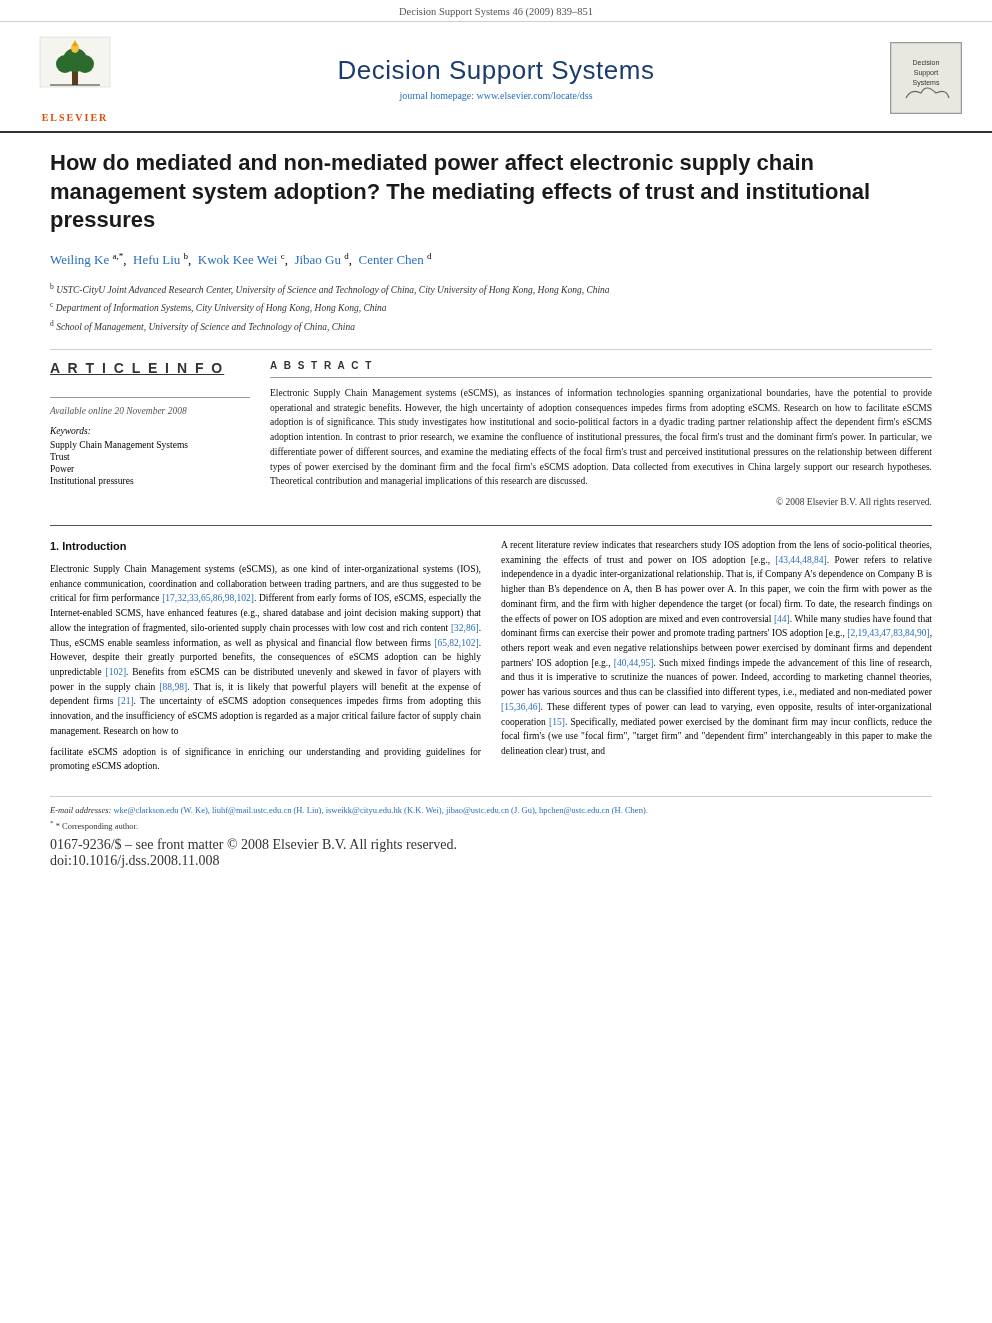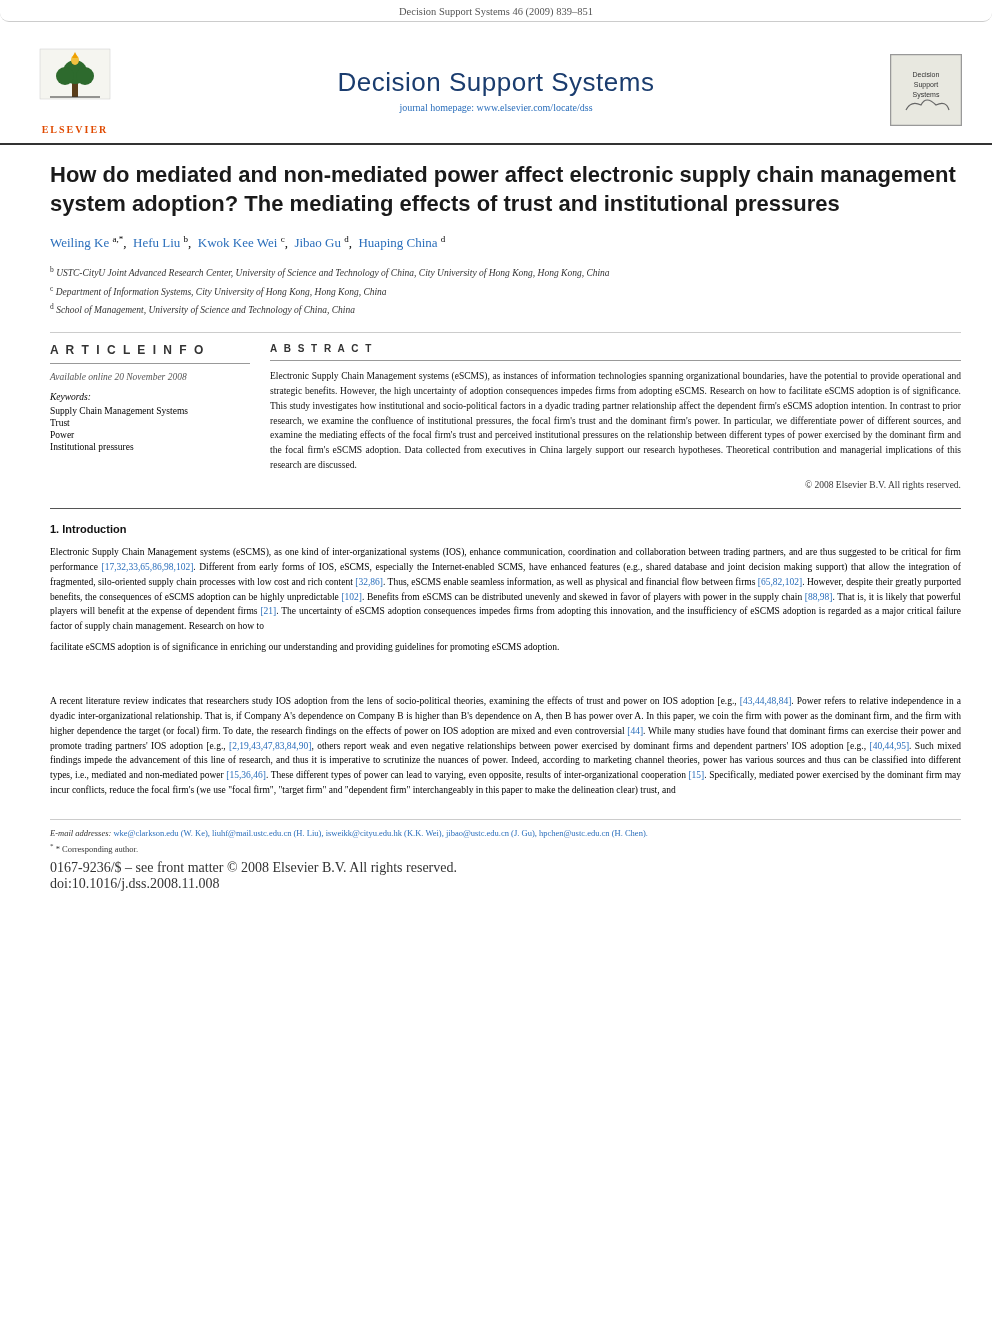--- a/index.html
+++ b/index.html
@@ -16,22 +16,21 @@
       background: #fff;
       padding: 0;
     }
     
     .top-bar {
       text-align: center;
       font-size: 10.5px;
       color: #555;
       padding: 6px 0 4px 0;
       border-bottom: 1px solid #ccc;
-      margin-bottom: 12px;
-      border-radius: 9px;
+      margin-bottom: 0;
     }
     
     .journal-header {
       display: flex;
       align-items: center;
       justify-content: space-between;
       padding: 10px 30px 8px 30px;
       border-bottom: 2px solid #333;
     }
     .journal-logo-left {
@@ -86,21 +85,21 @@
       display: flex;
       align-items: center;
       justify-content: center;
       font-size: 7px;
       color: #333;
       text-align: center;
       background: #f5f5f0;
     }
     
     .main-content {
-      padding: 16px 31px 20px 50px;
+      padding: 16px 60px 20px 50px;
     }
     
     .article-title {
       font-size: 22px;
       font-weight: bold;
       line-height: 1.3;
       color: #1a1a1a;
       margin-bottom: 14px;
       font-family: Arial, sans-serif;
     }
@@ -140,27 +139,28 @@
       display: flex;
       gap: 20px;
       margin-bottom: 18px;
     }
     .article-info-col {
       width: 200px;
       min-width: 200px;
       font-size: 10px;
     }
     .article-info-col .section-label {
-      font-size: 12px;
+      font-size: 14px;
       font-weight: bold;
       letter-spacing: 2px;
       text-transform: uppercase;
       color: #333;
-      margin-bottom: 6px;
-      font-family: Arial, sans-serif;
+      margin-bottom: 21px;
+      font-family: Arial, sans-serif;
+      text-decoration: underline;
     }
     .article-info-col .info-divider {
       border: none;
       border-top: 1px solid #999;
       margin: 4px 0 8px 0;
     }
     .article-info-col .available-date {
       font-size: 9.5px;
       color: #555;
       margin-bottom: 10px;
@@ -205,22 +205,21 @@
       margin-top: 8px;
     }
     
     .body-divider {
       border: none;
       border-top: 1.5px solid #555;
       margin: 0 0 12px 0;
     }
     .body-two-col {
       display: flex;
-      gap: 34px;
-      flex-direction: column;
+      gap: 20px;
     }
     .body-col {
       flex: 1;
       font-size: 9.5px;
       line-height: 1.55;
       text-align: justify;
     }
     .section-heading {
       font-size: 11px;
       font-weight: bold;
@@ -314,21 +313,21 @@
 
   <div class="main-content">
 
     <div class="article-title">How do mediated and non-mediated power affect electronic supply chain management system adoption? The mediating effects of trust and institutional pressures</div>
 
     <div class="authors">
       <span class="author-name">Weiling Ke</span> <sup>a,*</sup>,&nbsp;
       <span class="author-name">Hefu Liu</span> <sup>b</sup>,&nbsp;
       <span class="author-name">Kwok Kee Wei</span> <sup>c</sup>,&nbsp;
       <span class="author-name">Jibao Gu</span> <sup>d</sup>,&nbsp;
-      <span class="author-name">Huaping China</span> <sup>d</sup>
+      <span class="author-name">Center Chen</span> <sup>d</sup>
     </div>
 
     <div class="affiliations">
       <p><sup>b</sup> <em>USTC-CityU Joint Advanced Research Center, University of Science and Technology of China, City University of Hong Kong, Hong Kong, China</em></p>
       <p><sup>c</sup> <em>Department of Information Systems, City University of Hong Kong, Hong Kong, China</em></p>
       <p><sup>d</sup> <em>School of Management, University of Science and Technology of China, China</em></p>
     </div>
 
     <hr class="section-divider">
 

